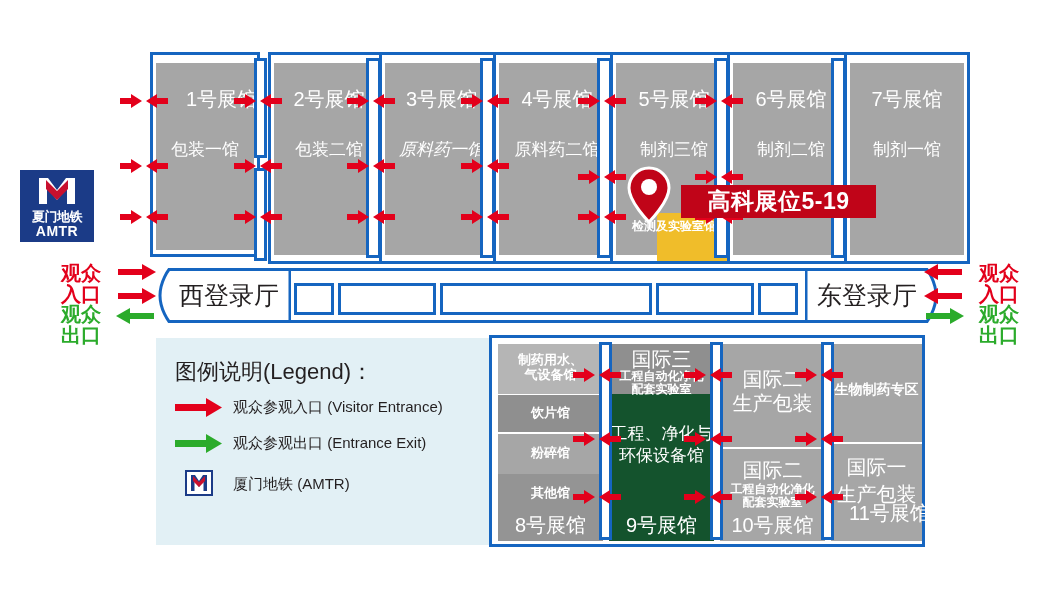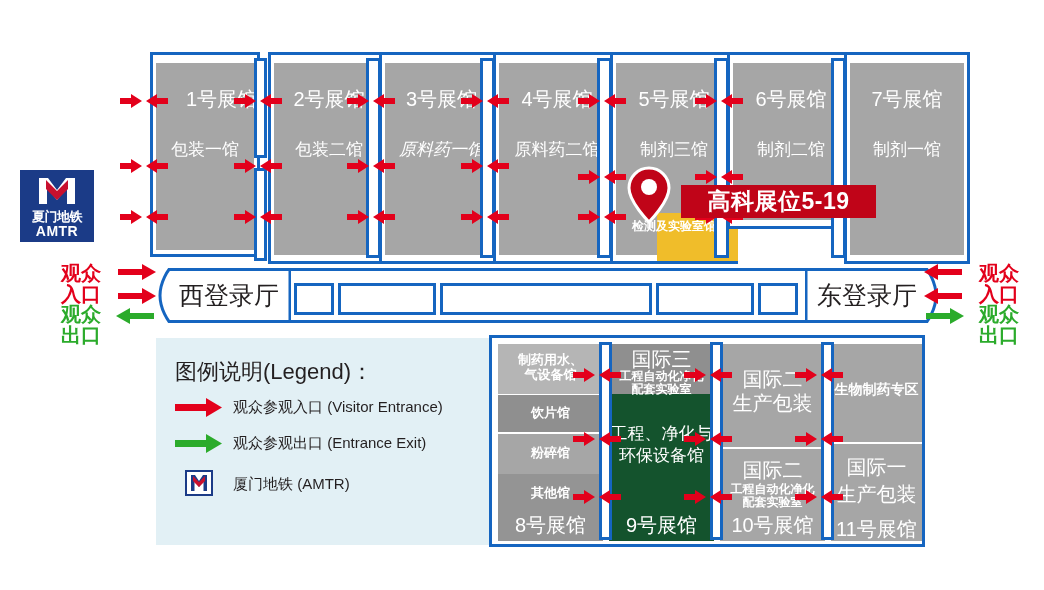--- a/index.html
+++ b/index.html
@@ -129,21 +129,21 @@
   </div>
 
   <div class="hall" style="left:460px;top:0px;width:128px;height:212px;">
     <div class="hallfill" style="left:3px;top:8px;right:3px;bottom:6px;"></div>
     <div class="yellow" style="left:44px;top:158px;width:81px;height:48px;"></div>
     <div class="yellow-label" style="top:163px;left:0;">检测及实验室馆</div>
     <div class="hall-label name-top" style="top:31px;">5号展馆</div>
     <div class="hall-label name-sub" style="top:83px;">制剂三馆</div>
   </div>
 
-  <div class="hall" style="left:577px;top:0px;width:128px;height:177px;">
+  <div class="hall" style="left:577px;top:0px;width:128px;height:212px;">
     <div class="hallfill" style="left:3px;top:8px;right:3px;bottom:6px;"></div>
     <div class="hall-label name-top" style="top:31px;">6号展馆</div>
     <div class="hall-label name-sub" style="top:83px;">制剂二馆</div>
   </div>
 
   <div class="hall" style="left:694px;top:0px;width:126px;height:212px;">
     <div class="hallfill" style="left:3px;top:8px;right:3px;bottom:6px;"></div>
     <div class="hall-label name-top" style="top:31px;">7号展馆</div>
     <div class="hall-label name-sub" style="top:83px;">制剂一馆</div>
   </div>
@@ -428,21 +428,21 @@
     <div class="band-label" style="top:138px;font-size:12px;">工程自动化净化</div>
     <div class="band-label" style="top:151px;font-size:12px;">配套实验室</div>
     <div class="hall-label name-top" style="top:168px;">10号展馆</div>
   </div>
 
   <div class="abs" style="left:339px;top:6px;width:91px;height:197px;background:#a6a6a6;">
     <div class="band-label" style="top:38px;font-size:14px;">生物制药专区</div>
     <div class="divline" style="left:0;top:98px;width:91px;"></div>
     <div class="hall-label name-top" style="top:110px;">国际一</div>
     <div class="hall-label name-top" style="top:137px;">生产包装</div>
-    <div class="hall-label name-top" style="top:172px;">11号展馆</div>
+    <div class="hall-label name-top" style="top:156px;margin-left:13px;">11号展馆</div>
   </div>
 
   <div class="channel" style="left:107px;top:4px;width:13px;height:198px;"></div>
   <div class="channel" style="left:218px;top:4px;width:13px;height:198px;"></div>
   <div class="channel" style="left:329px;top:4px;width:13px;height:198px;"></div>
 </div>
 
 <div class="arrow" style="left:573px;top:366px;">
   <svg width="48" height="18" viewBox="0 0 48 18">
       <polygon points="22,9 11,2 11,6 0,6 0,12 11,12 11,16" fill="#e3001b"></polygon>

